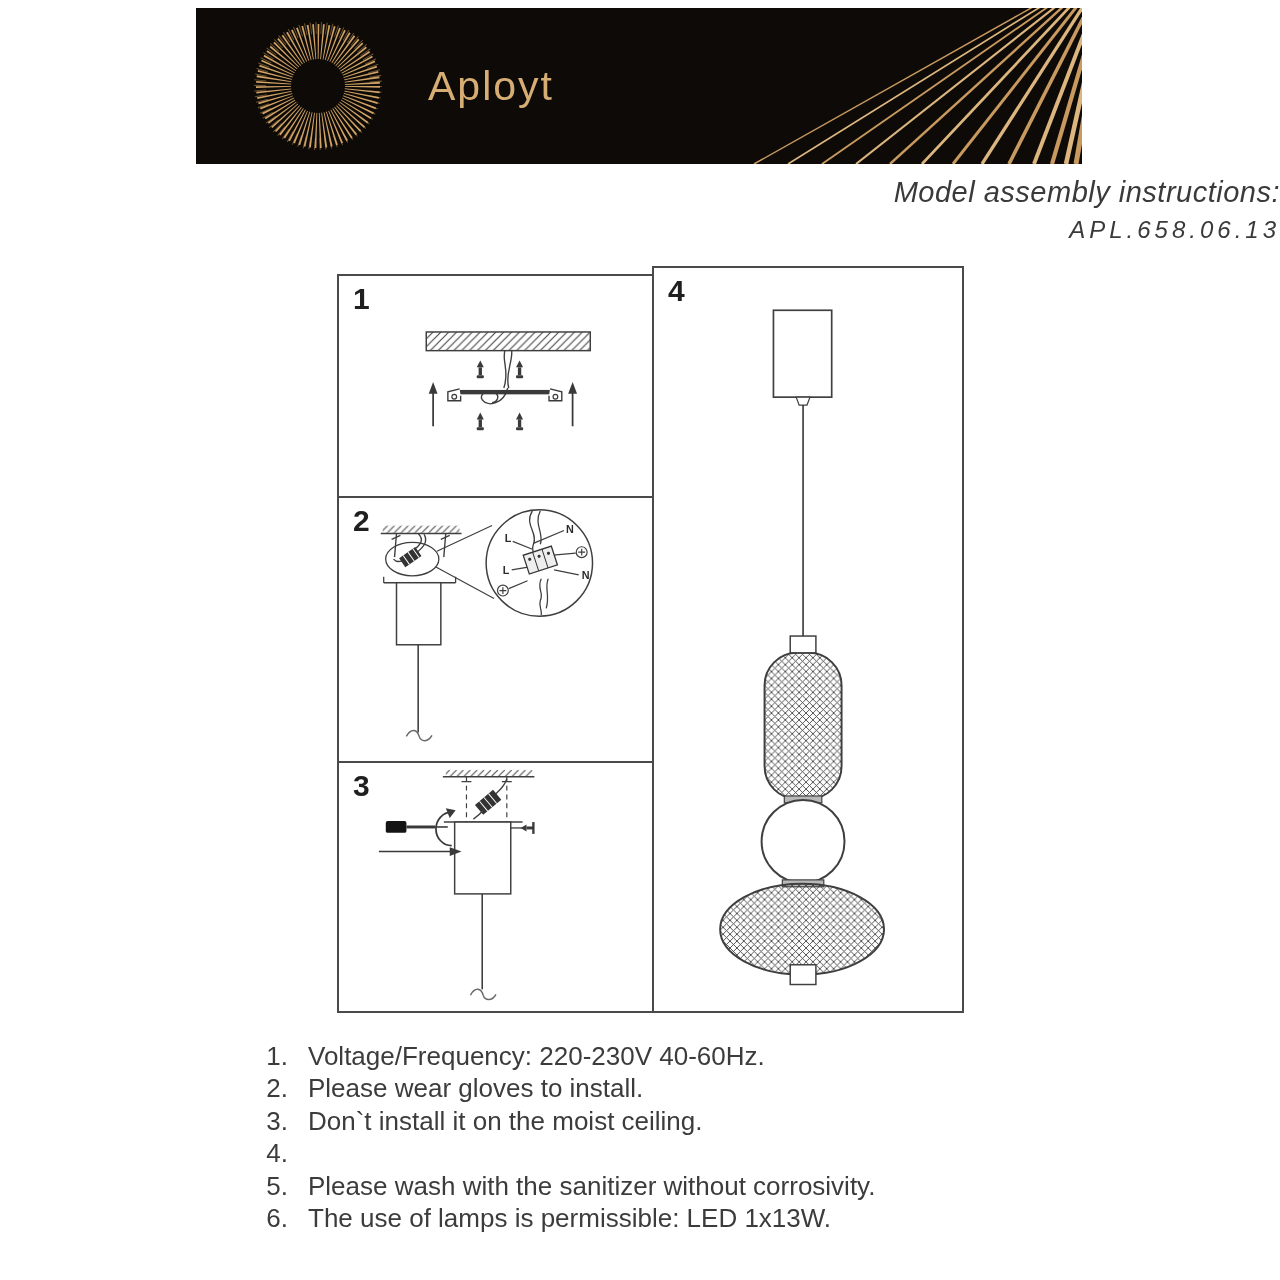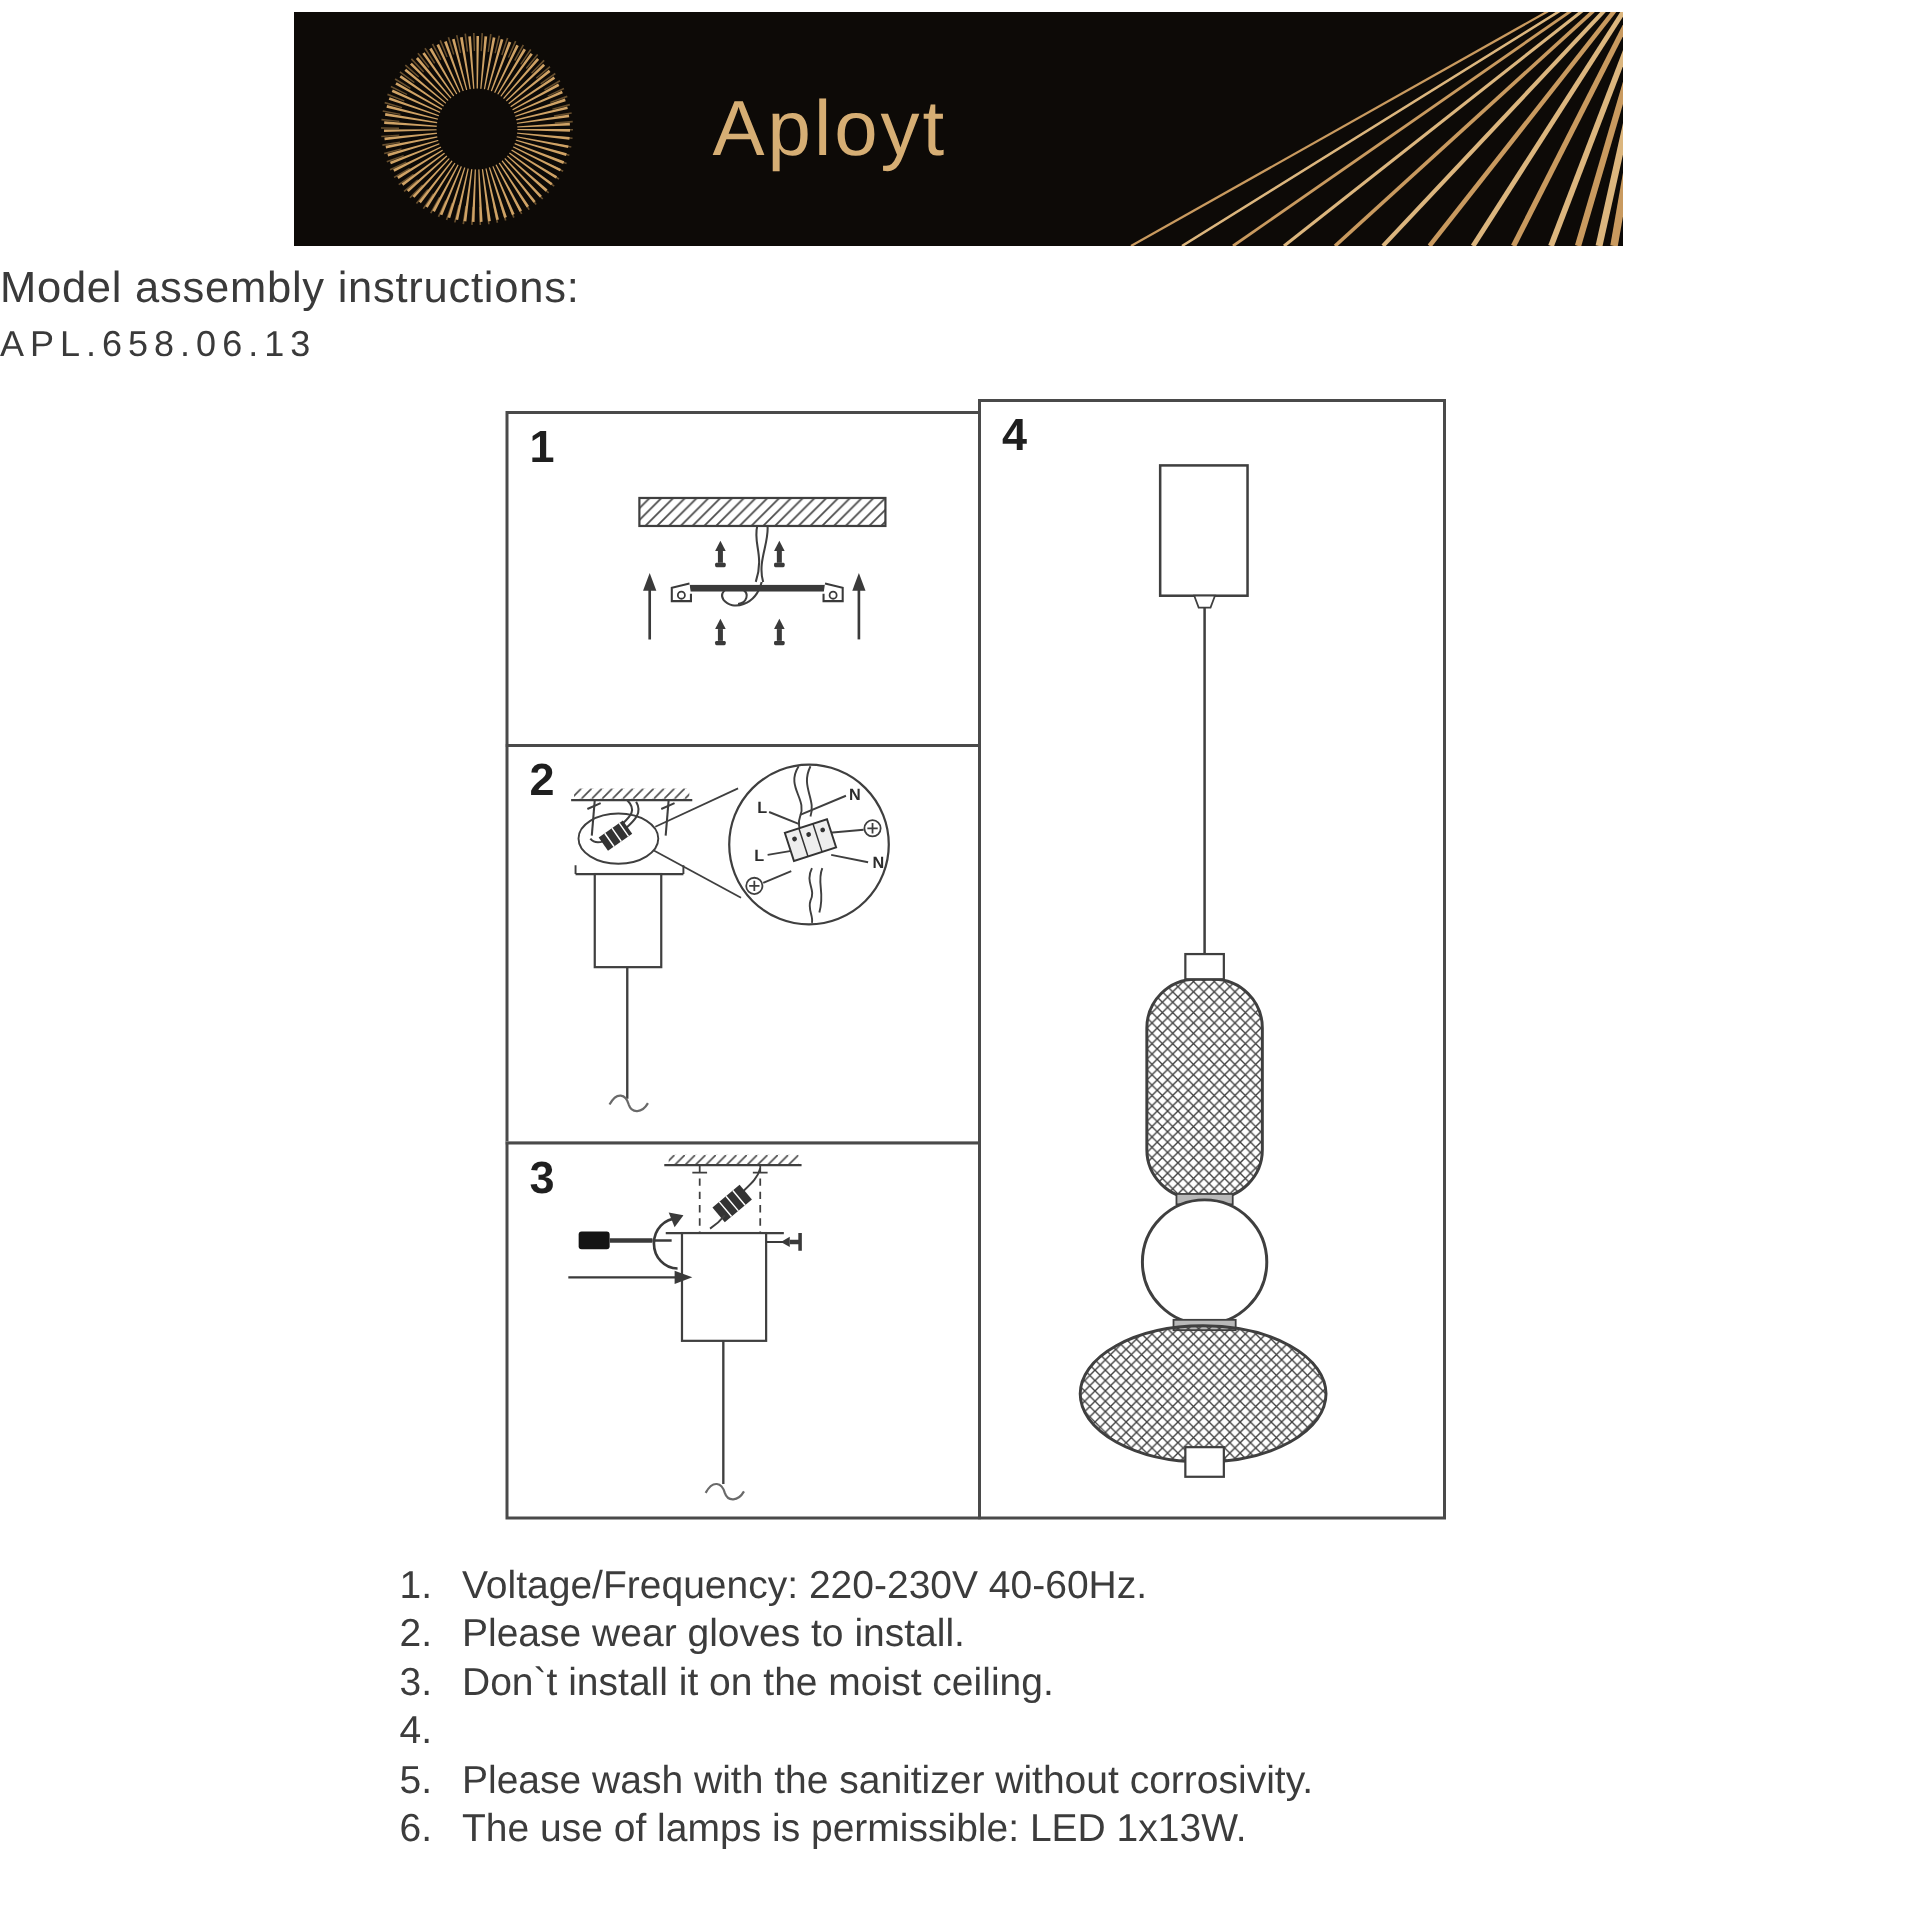--- a/index.html
+++ b/index.html
@@ -7,27 +7,26 @@
     width:1280px;height:1280px;position:relative;background:#ffffff;
     font-family:"Liberation Sans", sans-serif;color:#3c3c3c;overflow:hidden;
   }
   
   .banner{
     position:absolute;left:196px;top:8px;width:886px;height:156px;
     background:#0d0a07;overflow:hidden;
   }
   .banner svg{position:absolute;}
   .brand-name{
-    position:absolute;left:232px;top:50px;font-size:52px;line-height:56px;
+    position:absolute;left:232px;top:50px;font-size:41px;line-height:56px;
     color:#d6ae74;letter-spacing:2px;font-weight:normal;
     font-family:"Liberation Sans", sans-serif;
-    margin-left:47px;
-  }
-  
-  .title-block{position:absolute;left:0;top:174px;width:1280px;text-align:left;}
+  }
+  
+  .title-block{position:absolute;left:0;top:174px;width:1280px;text-align:right;font-style:italic;}
   .title-line1{font-size:29px;letter-spacing:.5px;color:#3a3a3a;line-height:37px;}
   .title-line2{font-size:24px;letter-spacing:4px;color:#3a3a3a;line-height:38px;}
   
   .panel{position:absolute;border:2px solid #4a4a4a;background:#fff;box-sizing:border-box;}
   .panel-1{left:337px;top:274px;width:317px;height:224px;}
   .panel-2{left:337px;top:496px;width:317px;height:267px;}
   .panel-3{left:337px;top:761px;width:317px;height:252px;}
   .panel-4{left:652px;top:266px;width:312px;height:747px;}
   .step-num{
     position:absolute;left:14px;top:6px;font-size:30px;font-weight:bold;color:#1f1f1f;

